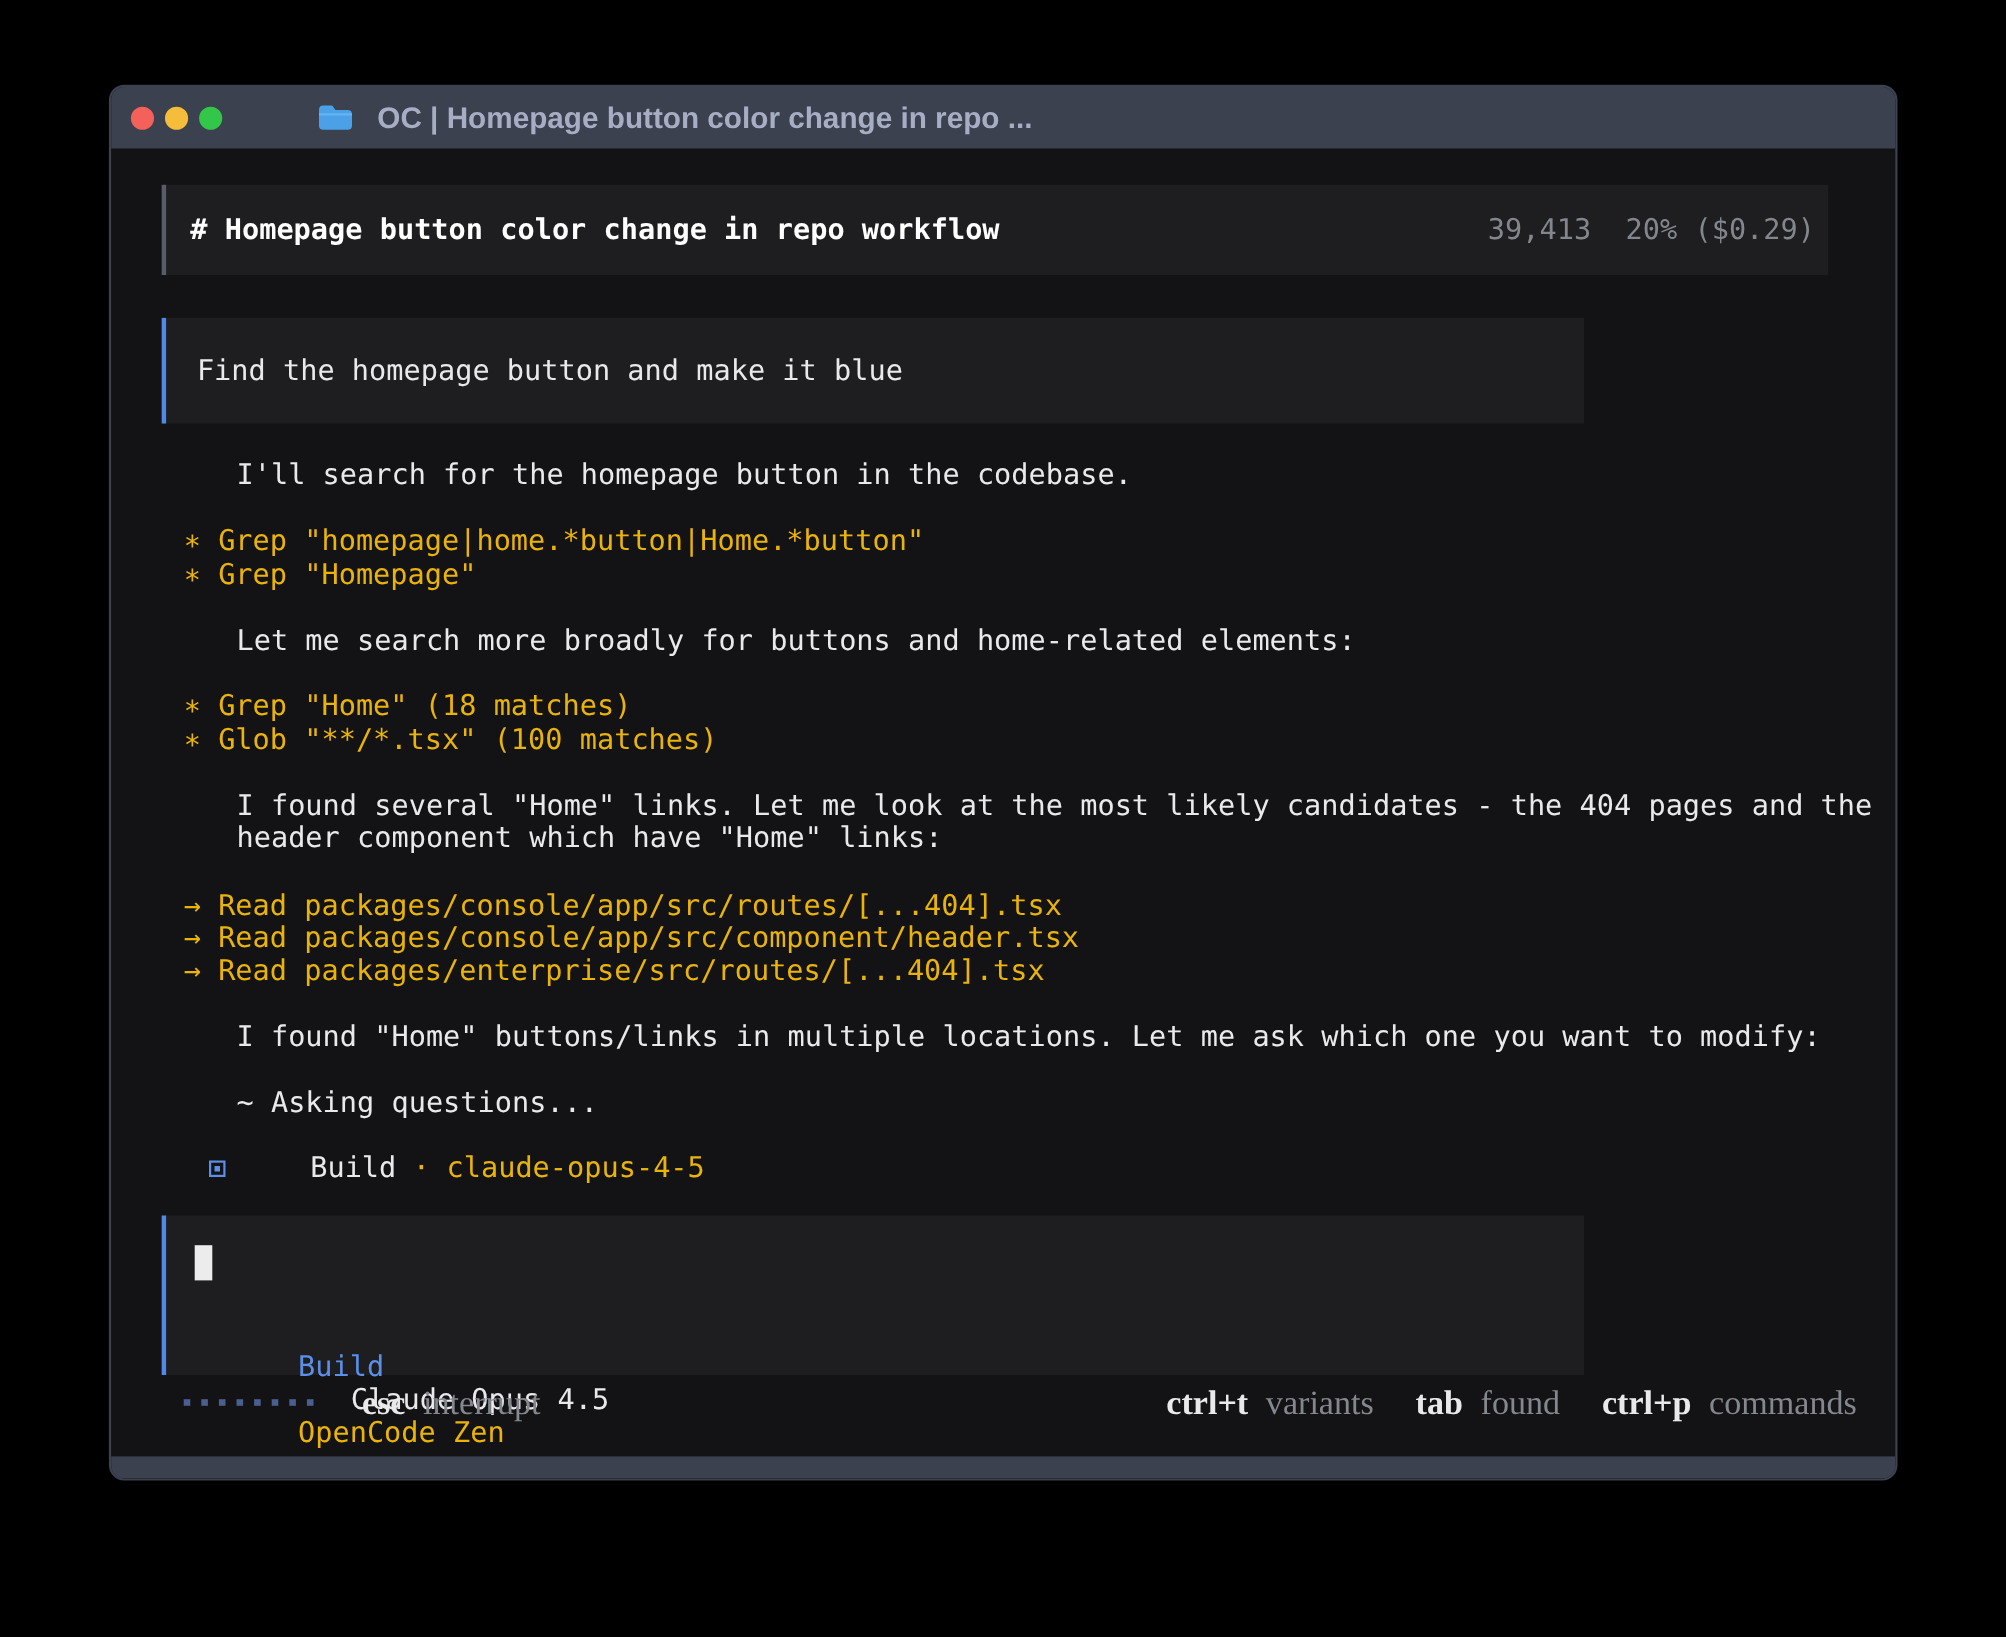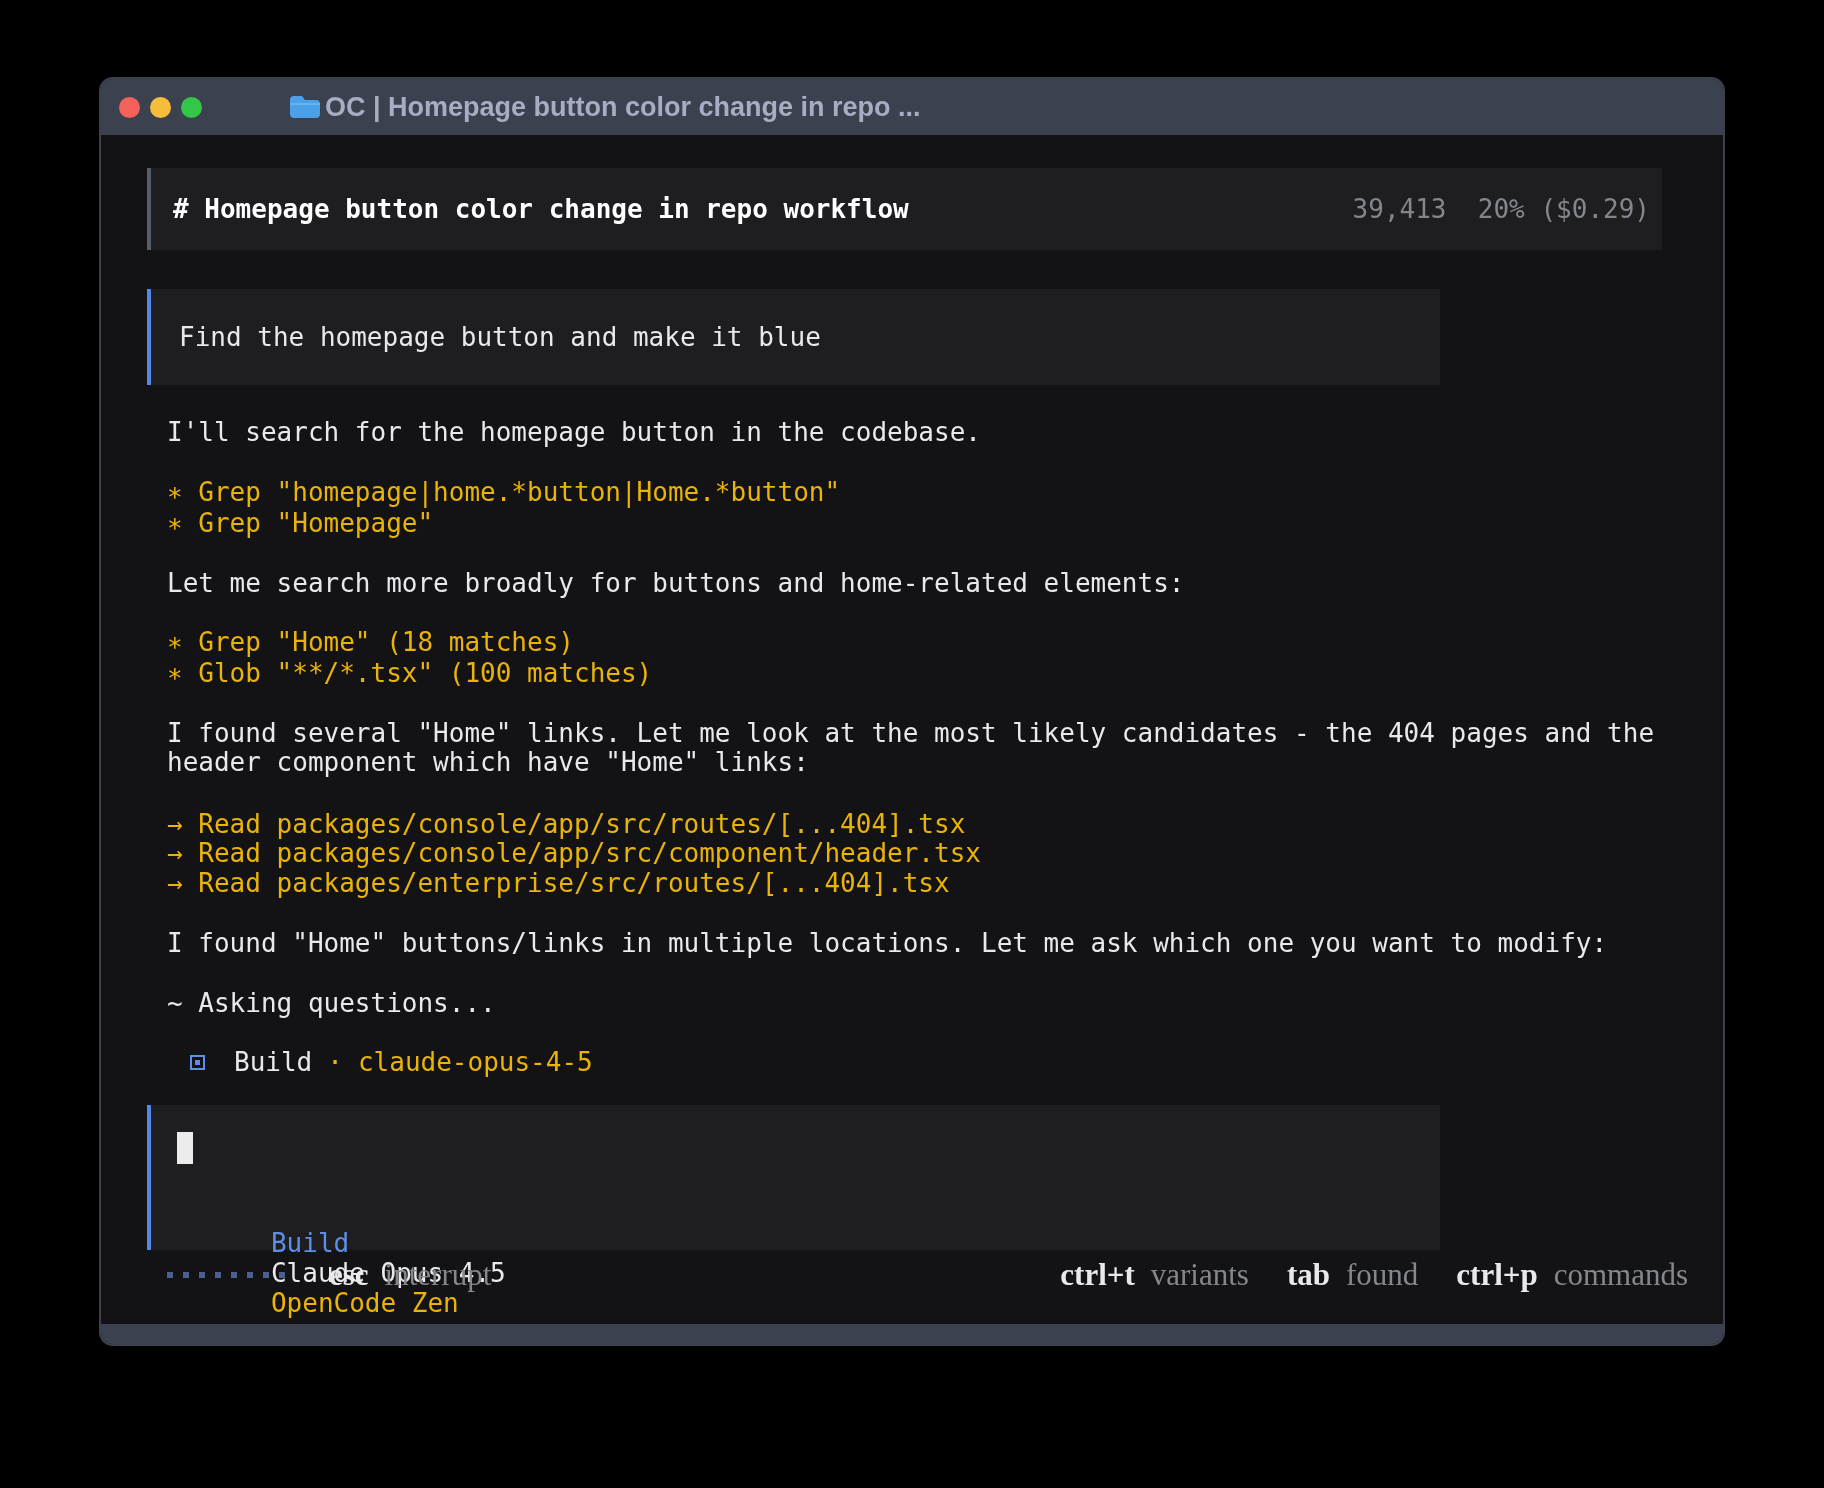--- a/index.html
+++ b/index.html
@@ -24,21 +24,21 @@
     position: absolute; top:0; left:0; right:0; height: 56px;
     background: #3c4150;
     display: flex; align-items: center;
     padding-left: 18px;
   }
   .lights { display: flex; align-items: center; gap: 10px; }
   .light { width: 21px; height: 21px; border-radius: 50%; display:inline-block; }
   .light.red    { background: #f4605a; }
   .light.yellow { background: #f6bd3a; }
   .light.green  { background: #32c748; }
-  .titlegroup { display:flex; align-items:center; margin-left: 86px; gap: 5px; text-align: center; }
+  .titlegroup { display:flex; align-items:center; margin-left: 86px; gap: 23px; text-align: center; }
   .folder-svg { display:block; }
   .titletext {
     font-family: "Liberation Sans", sans-serif;
     font-weight: bold; font-size: 27px; color: #a7aec3;
     white-space: pre;
   }
   
   .block {
     position: absolute; left: 46px;
     background: #1e1e21;
@@ -56,21 +56,21 @@
     border-left: 4px solid #5288e8;
     display:flex; align-items:center;
     padding-left: 28px;
   }
   .user-block span { color:#e9e9eb; font-size:26px; white-space:pre; }
   
   .line {
     position:absolute; left:66px; height:30px; line-height:30px;
     font-size:26px; white-space:pre;
   }
-  .white { color:#e9e9eb; }
+  .white { color:#e9e9eb;margin-left:48px; }
   .gray  { color:#eab308; }
   .blue  { color:#5b8fe8; }
   
   .status-line {
     position:absolute; left:89px; top:968px; height:30px;
     display:flex; align-items:center; font-size:26px; white-space:pre;
   }
   .agent-icon {
     width:15px; height:15px; border:2px solid #5b8fe8;
     display:inline-block; position:relative; margin-right:29px;

